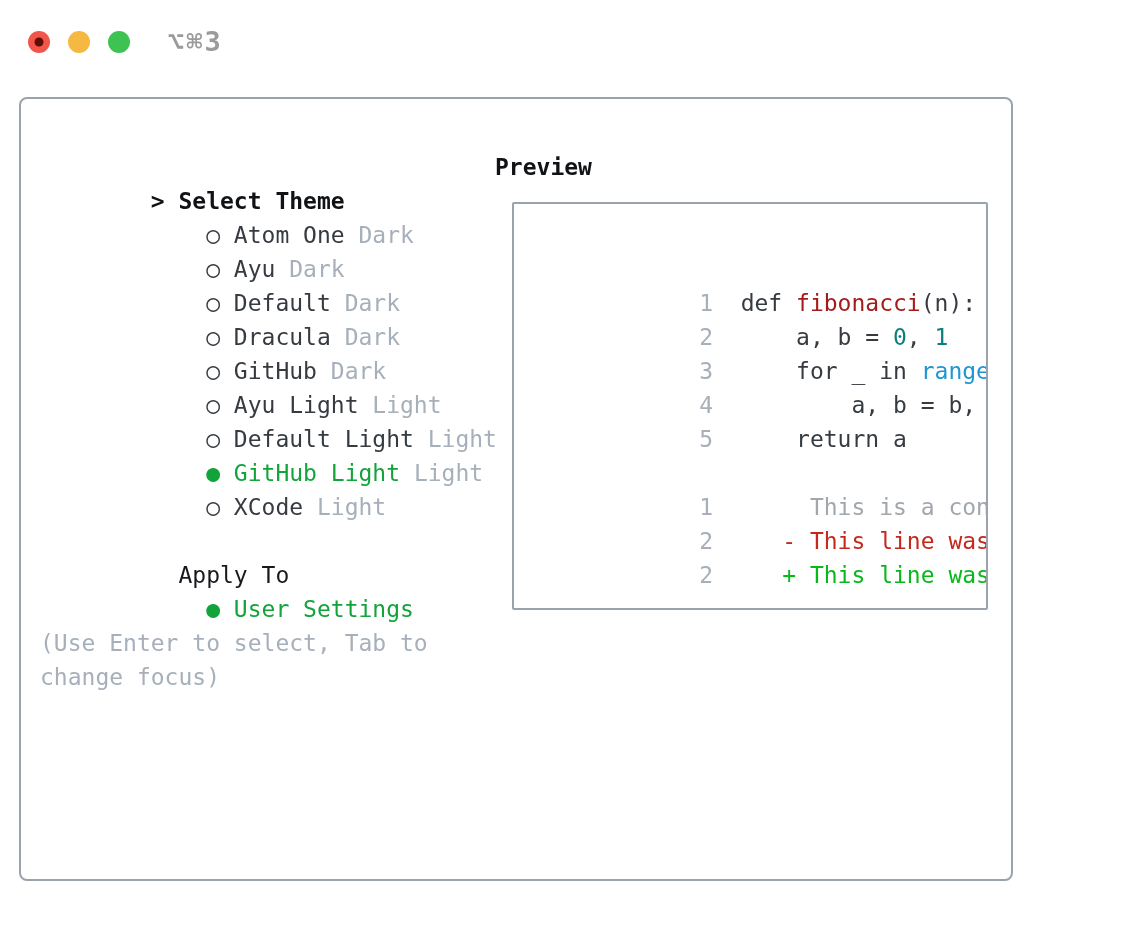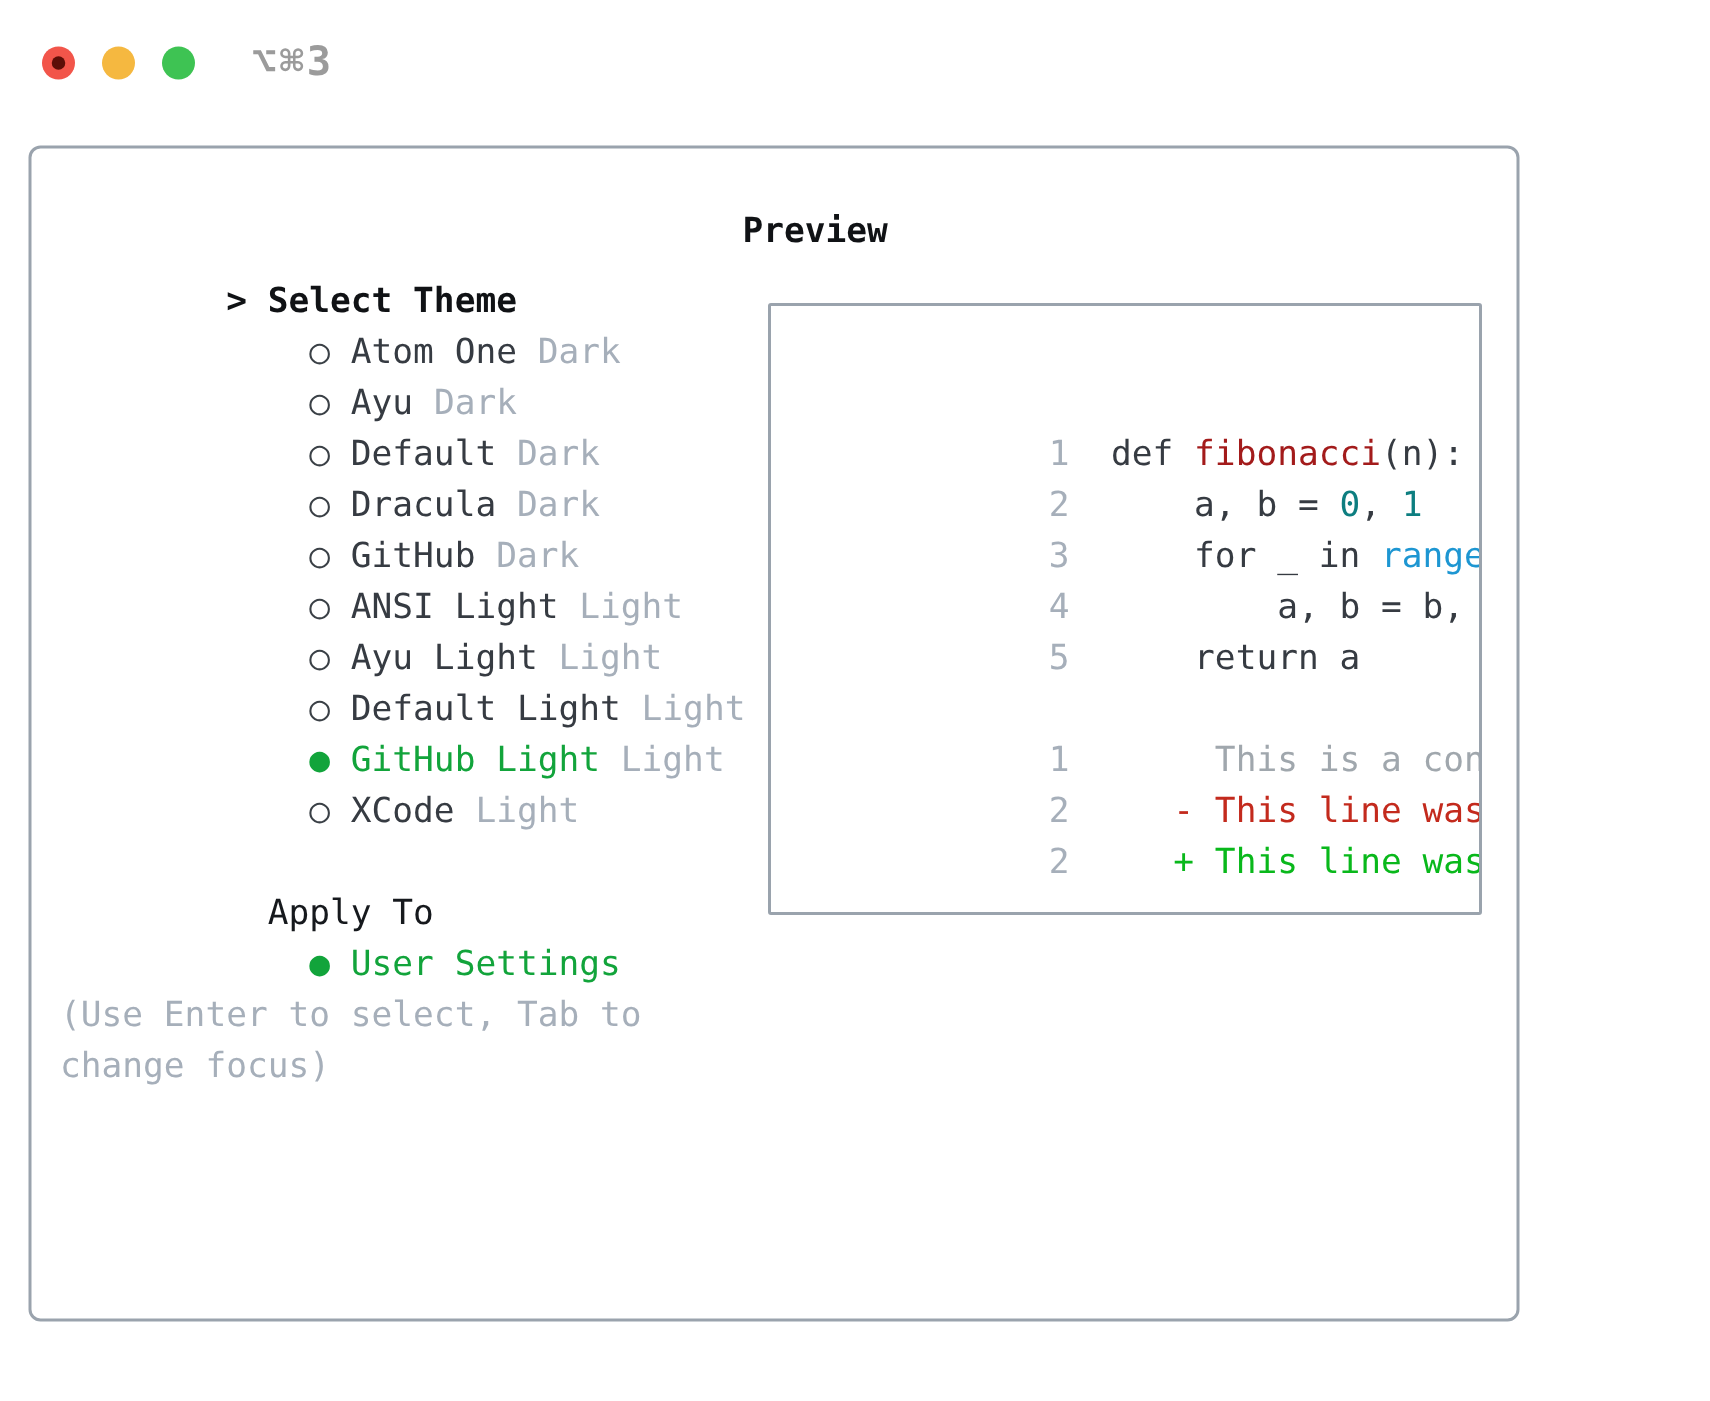--- a/index.html
+++ b/index.html
@@ -28,21 +28,21 @@
   .mark{display:inline-block;width:27.7px;color:#3a4046;}
   .lbl{color:#363b42;}
   .tvariant{color:#a6afba;padding-left:13.85px;}
   .row-header .mark,.row-header .lbl{font-weight:bold;color:#101215;}
   .trow.selected .mark,.trow.selected .lbl{color:#12a43b;}
   .subhead .lbl{color:#16191d;}
   .gap{height:34px;}
   .hint{width:412px;color:#a6afba;margin-top:0;}
 
   
-  .preview-title{position:absolute;left:474px;top:38px;height:34px;line-height:34px;
+  .preview-title{position:absolute;left:474px;top:51px;height:34px;line-height:34px;
     font-weight:bold;font-size:23px;color:#101215;}
   .pbox{position:absolute;left:491px;top:103px;width:476px;height:408px;
     border:2px solid #9aa3ad;border-radius:2px;box-sizing:border-box;
     padding:48px 0 0 19px;font-size:23px;line-height:34px;overflow:hidden;background:#fff;}
   .crow{height:34px;white-space:pre;}
   .ln{display:inline-block;width:41.5px;color:#a6afba;}
   .tok{white-space:pre;}
   .tok.plain{color:#363b42;}
   .tok.func{color:#a31b1b;}
   .tok.num{color:#0d7e80;}
@@ -91,23 +91,20 @@
           </div>
 
           <div class="trow">
             <span class="mark">○</span><span class="lbl">Dracula</span><span class="tvariant">Dark</span>
           </div>
 
           <div class="trow">
             <span class="mark">○</span><span class="lbl">GitHub</span><span class="tvariant">Dark</span>
           </div>
 
-          <div class="trow">
-            <span class="mark">○</span><span class="lbl">ANSI Light</span><span class="tvariant">Light</span>
-          </div>
 
           <div class="trow">
             <span class="mark">○</span><span class="lbl">Ayu Light</span><span class="tvariant">Light</span>
           </div>
 
           <div class="trow">
             <span class="mark">○</span><span class="lbl">Default Light</span><span class="tvariant">Light</span>
           </div>
 
           <div class="trow selected">

